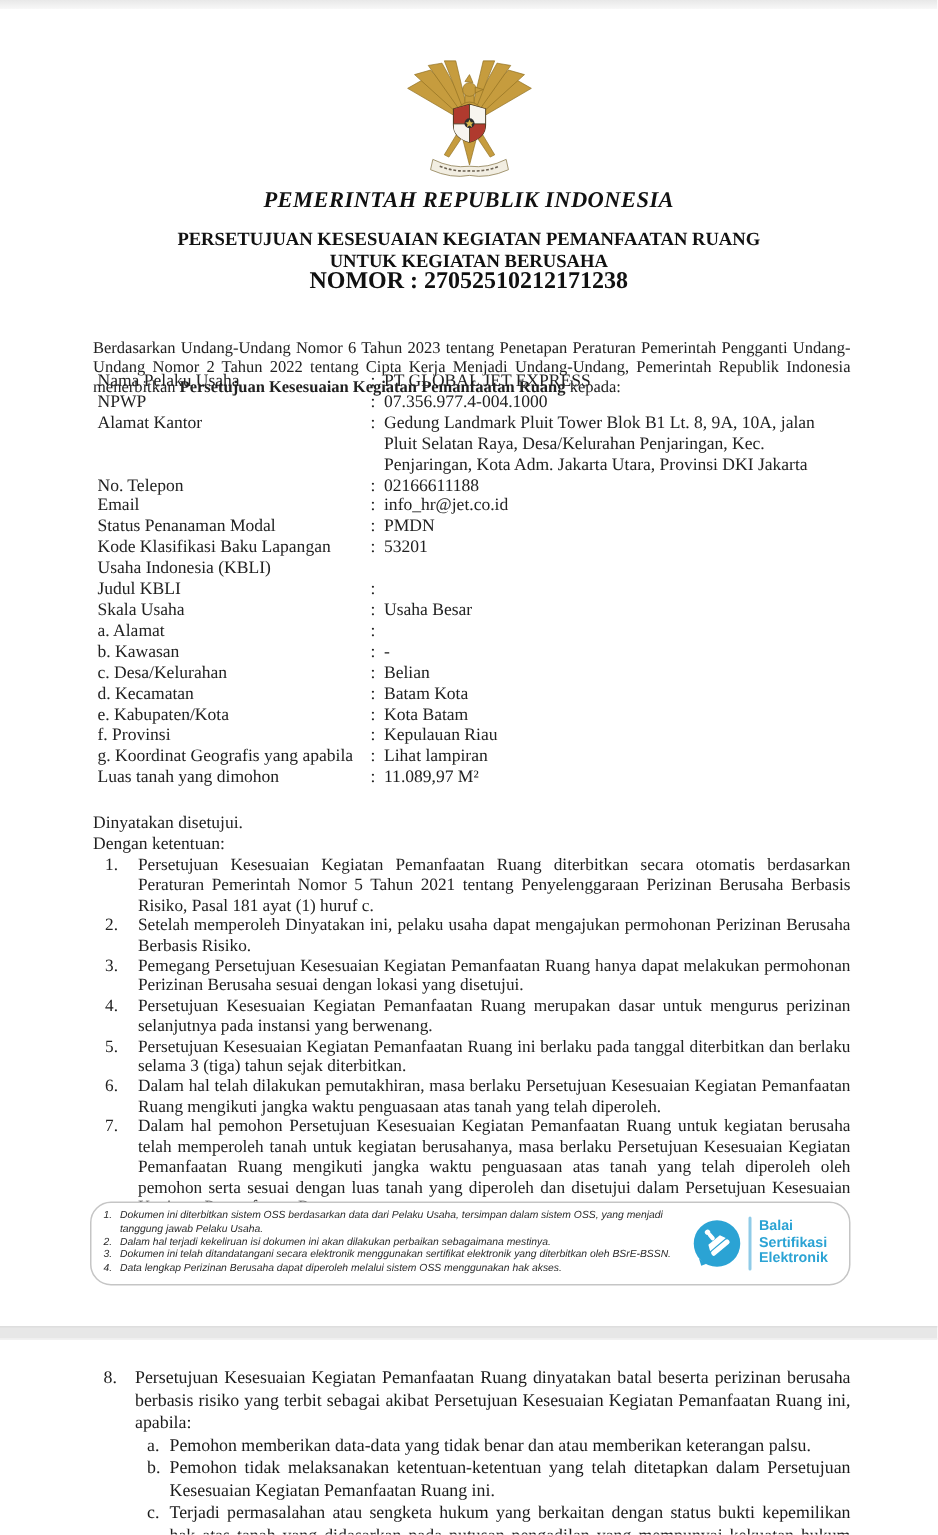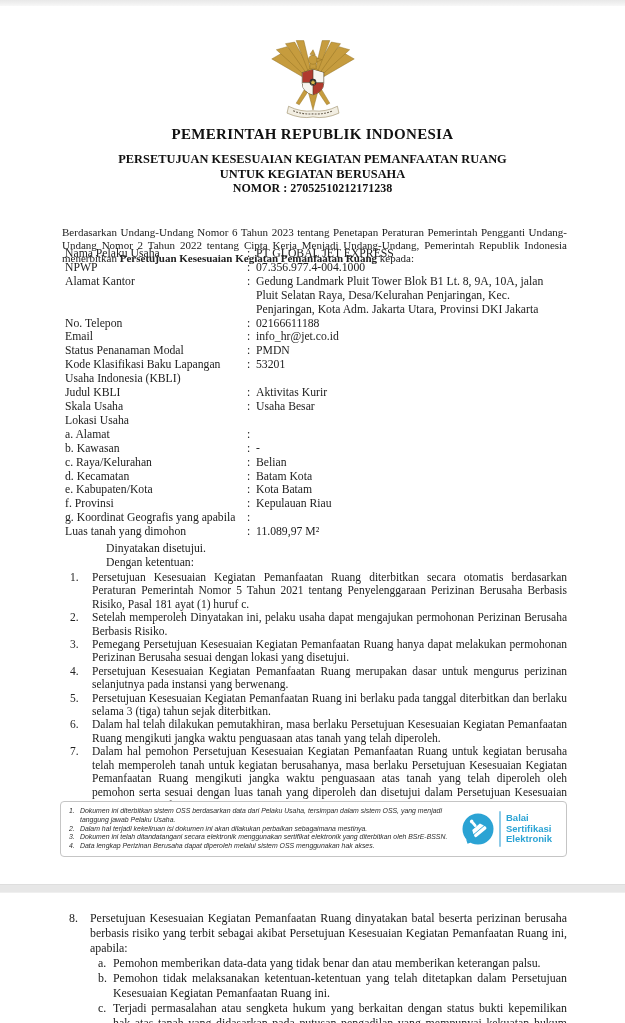--- a/index.html
+++ b/index.html
@@ -5,40 +5,40 @@
   html,body{margin:0;padding:0;}
   body{
     width:625px;height:1023px;position:relative;overflow:hidden;
     background:#ffffff;color:#222;
     font-family:"Liberation Serif", serif;
   }
   .top-strip{position:absolute;top:0;left:0;width:625px;height:6px;
     background:linear-gradient(#e8e8e8,#f8f8f8);}
   .emblem-wrap{position:absolute;top:36px;left:0;width:625px;text-align:center;}
   .gov-title{position:absolute;top:126px;left:0;width:625px;text-align:center;
-    font-weight:bold;font-size:15px;letter-spacing:.3px;color:#111;}
+    font-weight:bold;font-size:15px;letter-spacing:.3px;color:#111;font-style:italic;}
   .title-block{position:absolute;top:152px;left:0;width:625px;text-align:center;
     font-weight:bold;font-size:12.4px;line-height:14.6px;color:#111;}
-  .title-block .nomor{font-size:12px;}
+  .title-block .nomor{font-size:16px;}
   .intro{position:absolute;top:215px;left:62px;width:505px;
     font-size:11px;line-height:13px;text-align:justify;}
   .intro b{font-weight:bold;}
   .kv{position:absolute;top:247px;left:65px;width:502px;font-size:11.7px;}
   .kv-row{display:flex;line-height:13.9px;}
   .kv-label{width:182px;flex:0 0 182px;}
   .kv-sep{width:9px;flex:0 0 9px;}
   .kv-value{flex:1;}
   .statement{position:absolute;top:542px;left:62px;width:505px;
-    font-size:11.7px;line-height:14px;margin-left:44px;}
+    font-size:11.7px;line-height:14px;}
   .terms{position:absolute;top:571px;left:70px;width:497px;font-size:11.5px;}
   .term-row{display:flex;line-height:13.4px;}
   .term-num{width:22px;flex:0 0 22px;}
   .term-text{flex:1;text-align:justify;}
   .disc-box{position:absolute;top:801px;left:60px;width:507px;height:56px;
-    box-sizing:border-box;border:1px solid #c5c5c5;border-radius:4px;
+    box-sizing:border-box;border:1px solid #c5c5c5;border-radius:14px;
     display:flex;align-items:center;padding:4px 8px;gap:8px;background:#fff;}
   .disc-notes{flex:1;font-family:"Liberation Sans", sans-serif;
     font-style:italic;font-size:6.9px;line-height:8.8px;color:#2b2b2b;}
   .note-row{display:flex;}
   .note-num{width:11px;flex:0 0 11px;}
   .note-text{flex:1;}
   .bsre{flex:0 0 96px;display:flex;align-items:center;gap:5px;}
   .bsre-divider{width:2px;height:36px;background:#8fcbe8;border-radius:1px;}
   .bsre-text{font-family:"Liberation Sans", sans-serif;font-weight:bold;
     font-size:9.5px;line-height:10.5px;color:#2ba3d4;}
@@ -159,48 +159,42 @@
 
     <div class="kv-row">
       <span class="kv-label">Kode Klasifikasi Baku Lapangan Usaha Indonesia (KBLI)</span>
       <span class="kv-sep">:</span>
       <span class="kv-value">53201</span>
     </div>
 
     <div class="kv-row">
       <span class="kv-label">Judul KBLI</span>
       <span class="kv-sep">:</span>
-      <span class="kv-value">Aktivitas Kurir</span>
     </div>
 
     <div class="kv-row">
       <span class="kv-label">Skala Usaha</span>
       <span class="kv-sep">:</span>
       <span class="kv-value">Usaha Besar</span>
     </div>
 
-    <div class="kv-row">
-      <span class="kv-label">Lokasi Usaha</span>
-      <span class="kv-sep"></span>
-      <span class="kv-value"></span>
-    </div>
 
     <div class="kv-row">
       <span class="kv-label">a. Alamat</span>
       <span class="kv-sep">:</span>
     </div>
 
     <div class="kv-row">
       <span class="kv-label">b. Kawasan</span>
       <span class="kv-sep">:</span>
       <span class="kv-value">-</span>
     </div>
 
     <div class="kv-row">
-      <span class="kv-label">c. Raya/Kelurahan</span>
+      <span class="kv-label">c. Desa/Kelurahan</span>
       <span class="kv-sep">:</span>
       <span class="kv-value">Belian</span>
     </div>
 
     <div class="kv-row">
       <span class="kv-label">d. Kecamatan</span>
       <span class="kv-sep">:</span>
       <span class="kv-value">Batam Kota</span>
     </div>
 
@@ -212,20 +206,21 @@
 
     <div class="kv-row">
       <span class="kv-label">f. Provinsi</span>
       <span class="kv-sep">:</span>
       <span class="kv-value">Kepulauan Riau</span>
     </div>
 
     <div class="kv-row">
       <span class="kv-label">g. Koordinat Geografis yang apabila</span>
       <span class="kv-sep">:</span>
+      <span class="kv-value">Lihat lampiran</span>
     </div>
 
     <div class="kv-row">
       <span class="kv-label">Luas tanah yang dimohon</span>
       <span class="kv-sep">:</span>
       <span class="kv-value">11.089,97 M²</span>
     </div>
   </div>
 
 <div class="statement">

